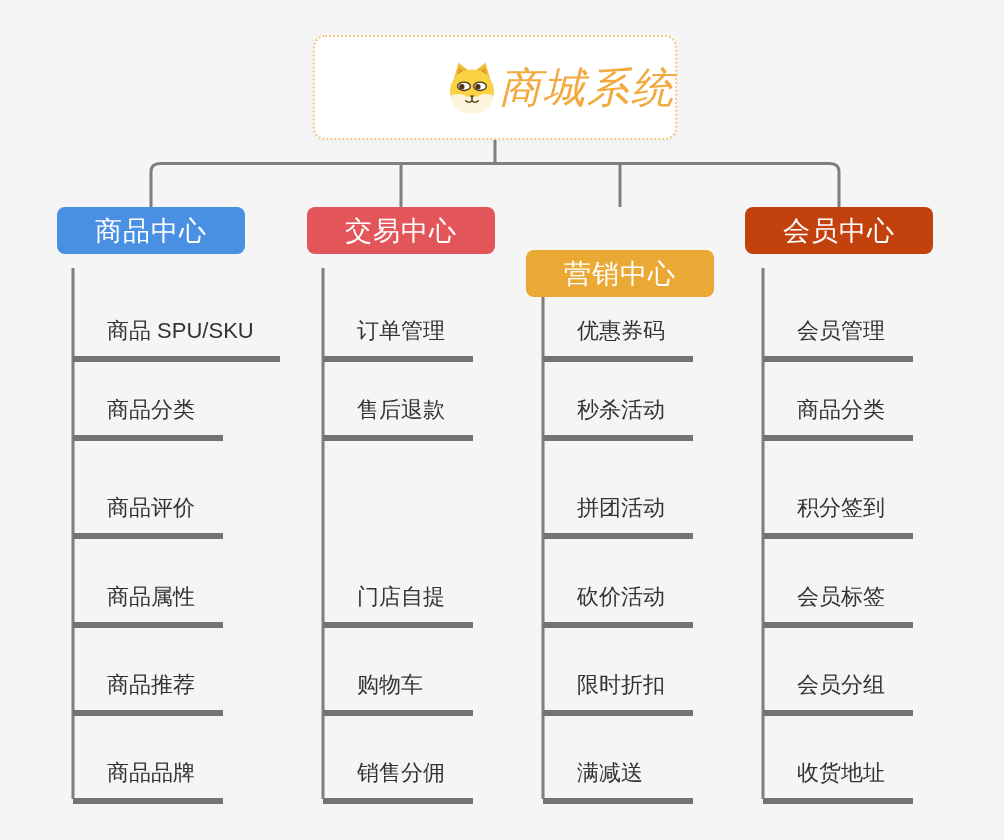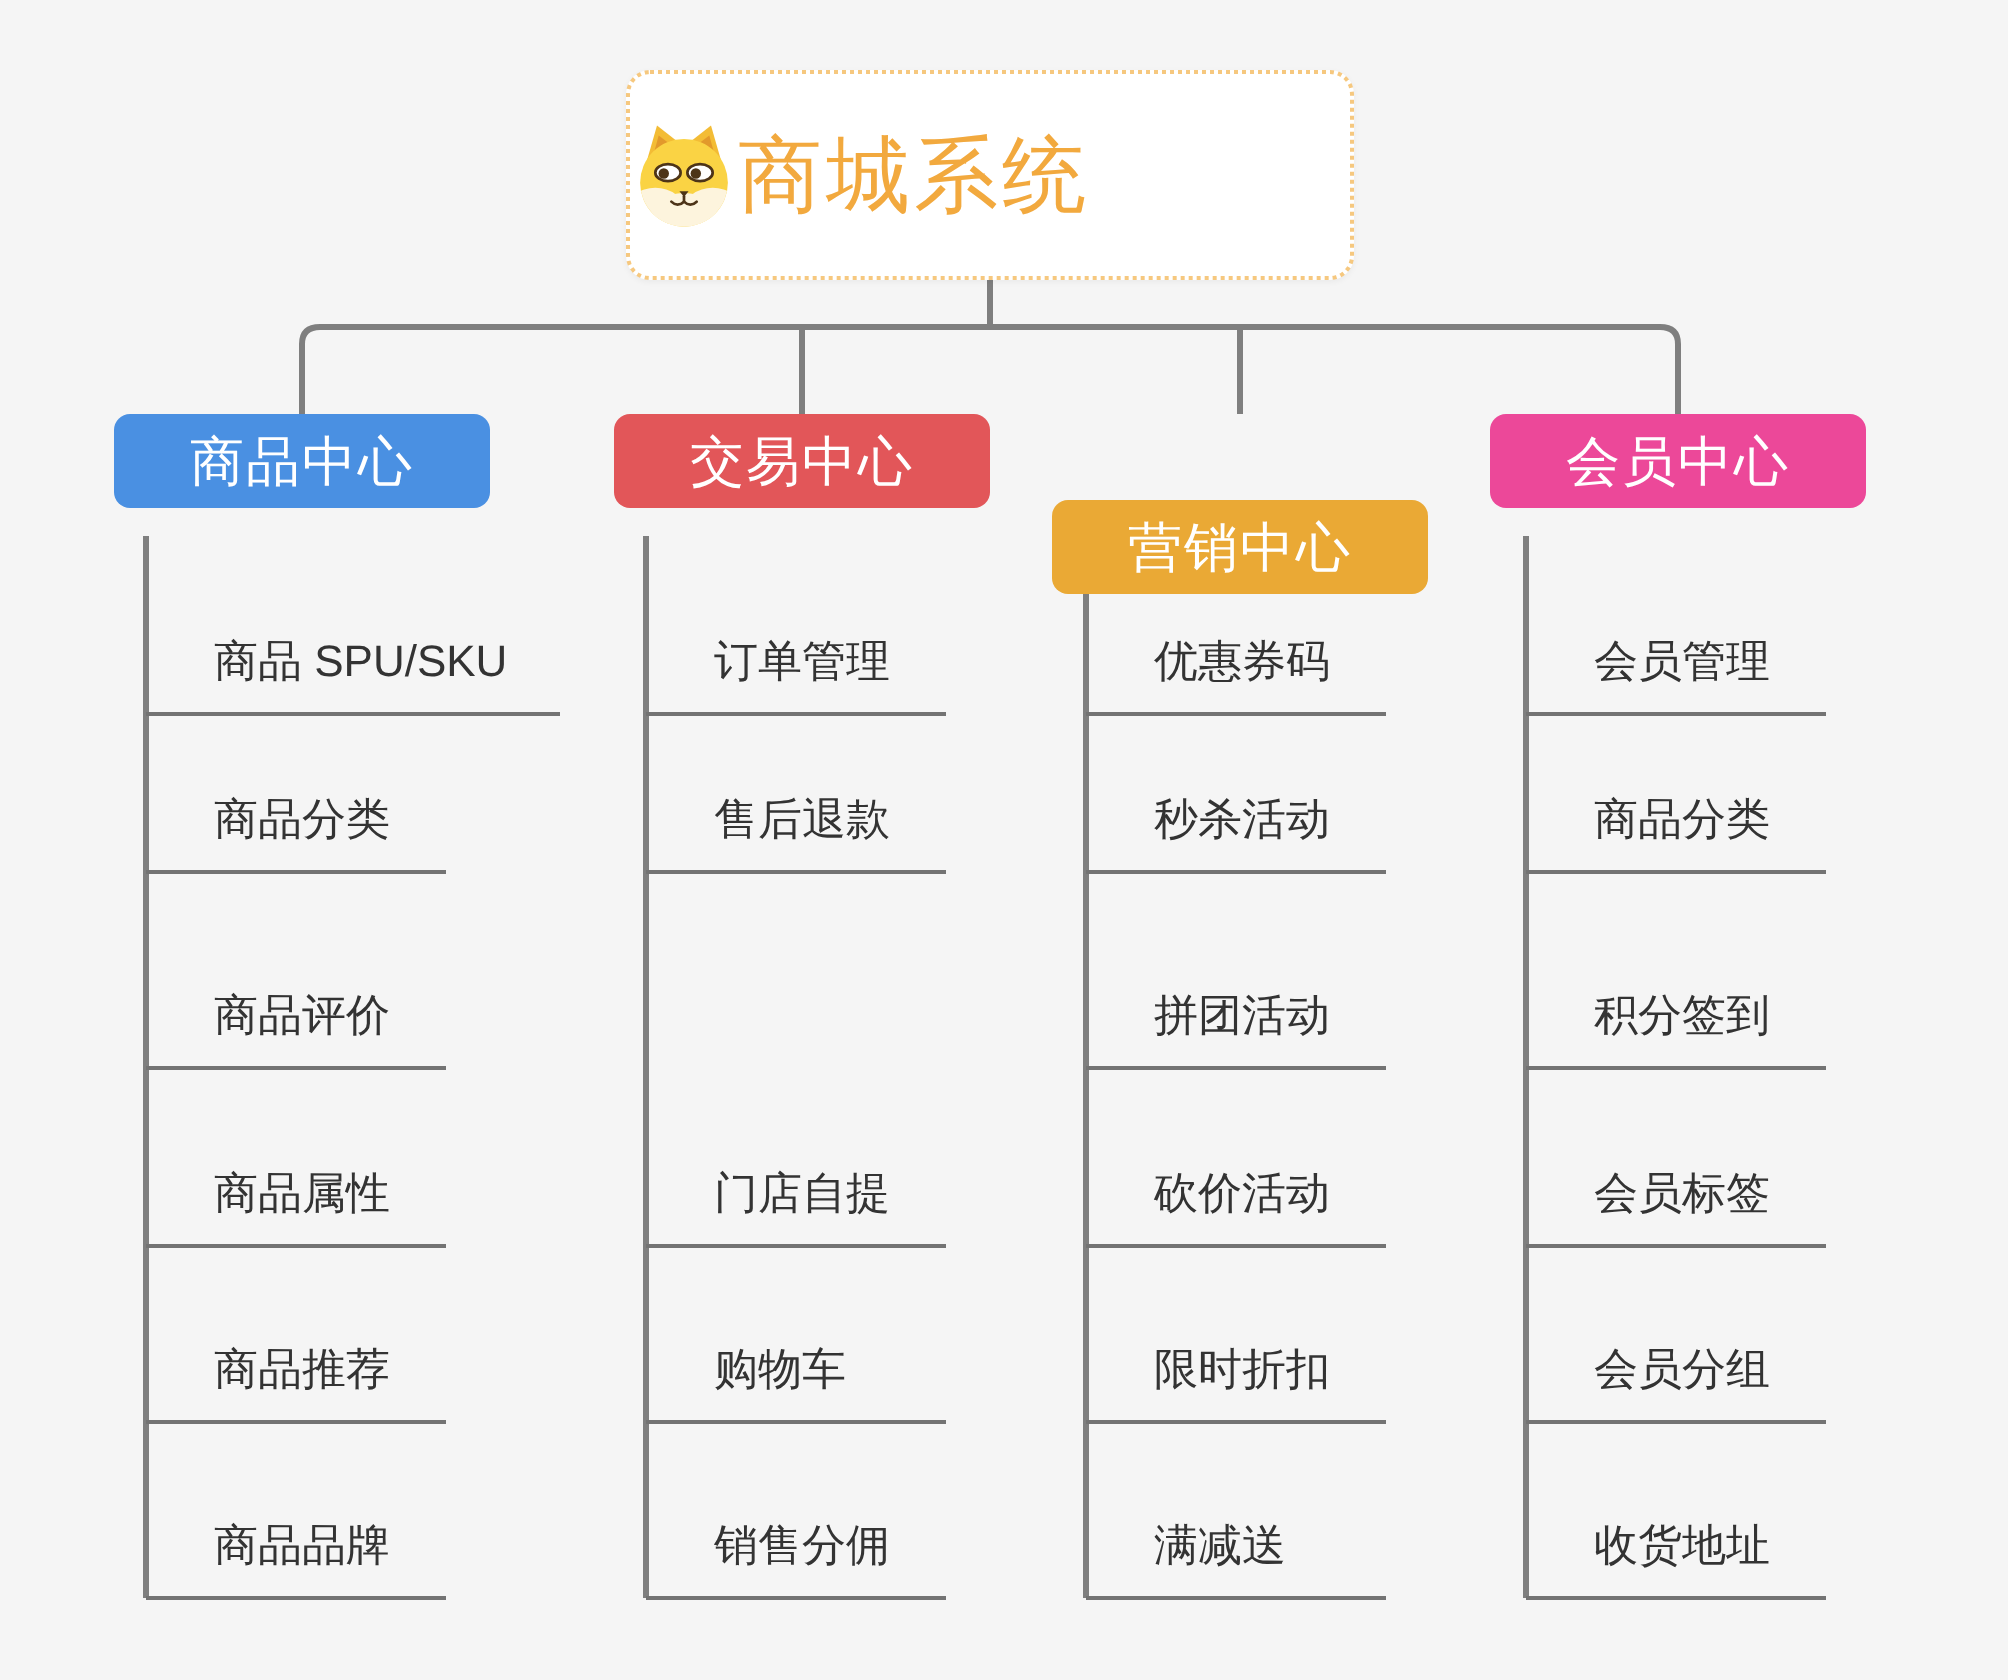--- a/index.html
+++ b/index.html
@@ -8,23 +8,24 @@
     background:#f5f5f5;
     font-family:"Liberation Sans","DejaVu Sans",sans-serif;
   }
   .connector-layer{position:absolute;left:0;top:0;pointer-events:none}
 
   
   .root-node{
     position:absolute;left:313px;top:35px;width:364px;height:105px;
     box-sizing:border-box;background:#ffffff;
     border:2px dotted #f6c87f;border-radius:12px;
-    display:flex;align-items:center;justify-content:flex-start;
+    display:flex;align-items:center;justify-content:flex-end;
     box-shadow:0 1px 3px rgba(0,0,0,0.05);
     cursor:default;
+    font-style:italic;
   }
   .root-title{font-size:42px;color:#f2a93e;letter-spacing:2px;white-space:nowrap}
   .root-icon{width:54px;height:54px;display:block}
 
   
   .branch-box{
     position:absolute;top:207px;width:188px;height:47px;
     border-radius:8px;display:flex;align-items:center;justify-content:center;
     color:#ffffff;font-size:27px;letter-spacing:1px;white-space:nowrap;
   }
@@ -36,21 +37,21 @@
   
   .col{position:absolute;top:0;height:840px;width:280px}
   .col.c0{left:73px}
   .col.c1{left:323px}
   .col.c2{left:543px}
   .col.c3{left:763px}
   .leaf{
     position:absolute;left:0;display:inline-block;white-space:nowrap;
     font-size:22px;line-height:34px;color:#333333;
     padding:0 26px 8px 34px;min-width:90px;
-    border-bottom:2px solid #737373;
+    border-bottom:6px solid #737373;
   }
   .leaf.r0{top:314px}
   .leaf.r1{top:393px}
   .leaf.r2{top:491px}
   .leaf.r3{top:580px}
   .leaf.r4{top:668px}
   .leaf.r5{top:756px}
 </style>
 </head>
 <body>
@@ -94,21 +95,21 @@
     <path d="M29.3 41 h5.4 l-2.7 3.4 z" fill="#4d3418"></path>
     <path d="M32 44 v3.2" stroke="#4d3418" stroke-width="1.6" stroke-linecap="round"></path>
     <path d="M24.5 47.2 q3.7 3.6 7.5 0 q3.7 3.6 7.5 0" stroke="#4d3418" stroke-width="1.6" fill="none" stroke-linecap="round"></path>
   </svg>
   <span class="root-title">商城系统</span>
 </div>
 
 <div class="branch-box b0" style="background: rgb(74, 144, 226);">商品中心</div>
 <div class="branch-box b1" style="background: rgb(226, 86, 89);">交易中心</div>
 <div class="branch-box b2" style="background: rgb(234, 169, 53); margin-top: 43px;">营销中心</div>
-<div class="branch-box b3" style="background: #ec4899;">会员中心</div>
+<div class="branch-box b3" style="background: #c2410c;">会员中心</div>
 
 <div class="col c0">
   <span class="leaf r0">商品 SPU/SKU</span>
   <span class="leaf r1">商品分类</span>
   <span class="leaf r2">商品评价</span>
   <span class="leaf r3">商品属性</span>
   <span class="leaf r4">商品推荐</span>
   <span class="leaf r5">商品品牌</span>
 </div>
 

